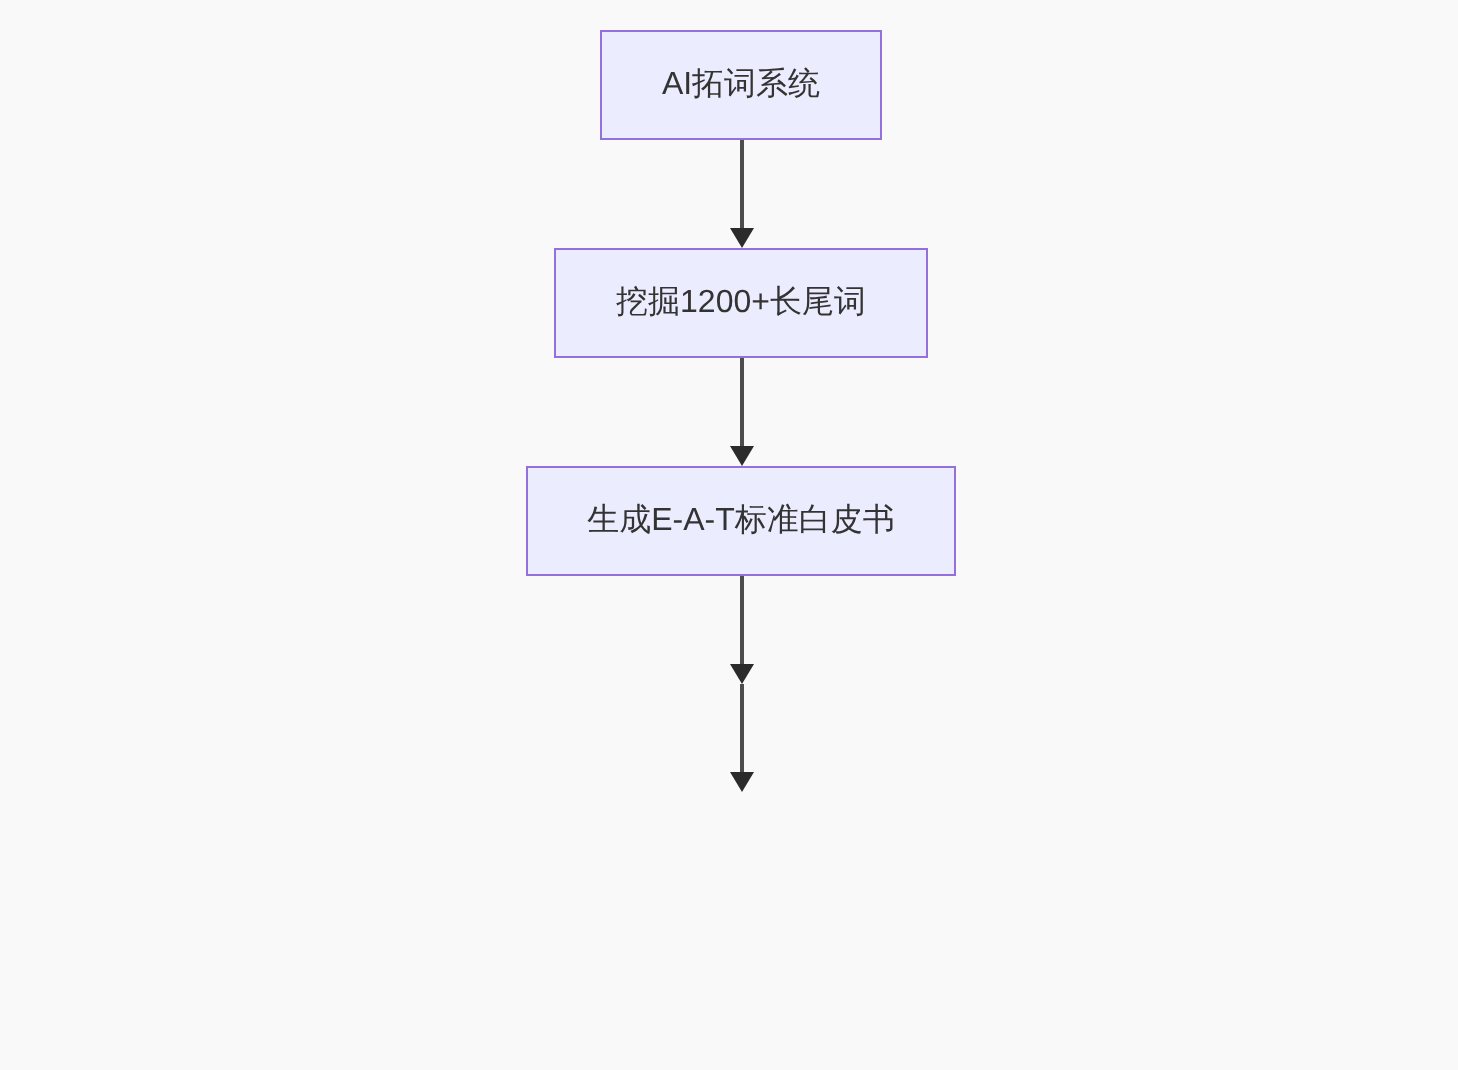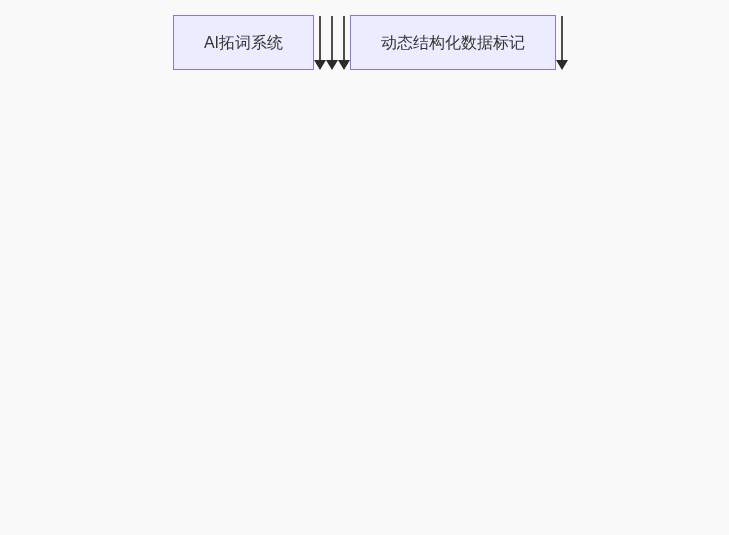--- a/index.html
+++ b/index.html
@@ -21,21 +21,21 @@
   .canvas {
     width: 729px;
     height: 535px;
     display: flex;
     justify-content: center;
     align-items: flex-start;
     padding-top: 15px;
   }
   .flow-column {
     display: flex;
-    flex-direction: row;
+    flex-direction: column;
     align-items: center;
     transform: translateX(6px);
   }
   .node {
     background: var(--node-fill);
     border: 1px solid var(--node-border);
     color: var(--text-color);
     min-height: 55px;
     padding: 0 30px;
     display: flex;
@@ -75,36 +75,39 @@
 
     <div class="node">
       <span class="node-label">AI拓词系统</span>
     </div>
 
     <div class="edge">
       <div class="edge-line"></div>
       <div class="edge-head"></div>
     </div>
 
+    <div class="node">
+      <span class="node-label">挖掘1200+长尾词</span>
+    </div>
+
+    <div class="edge">
+      <div class="edge-line"></div>
+      <div class="edge-head"></div>
+    </div>
+
+    <div class="node">
+      <span class="node-label">生成E-A-T标准白皮书</span>
+    </div>
 
     <div class="edge">
       <div class="edge-line"></div>
       <div class="edge-head"></div>
     </div>
 
 
     <div class="edge">
       <div class="edge-line"></div>
       <div class="edge-head"></div>
     </div>
 
-    <div class="node">
-      <span class="node-label">动态结构化数据标记</span>
-    </div>
-
-    <div class="edge">
-      <div class="edge-line"></div>
-      <div class="edge-head"></div>
-    </div>
-
 
   </div>
 </div>
 
 </body></html>

